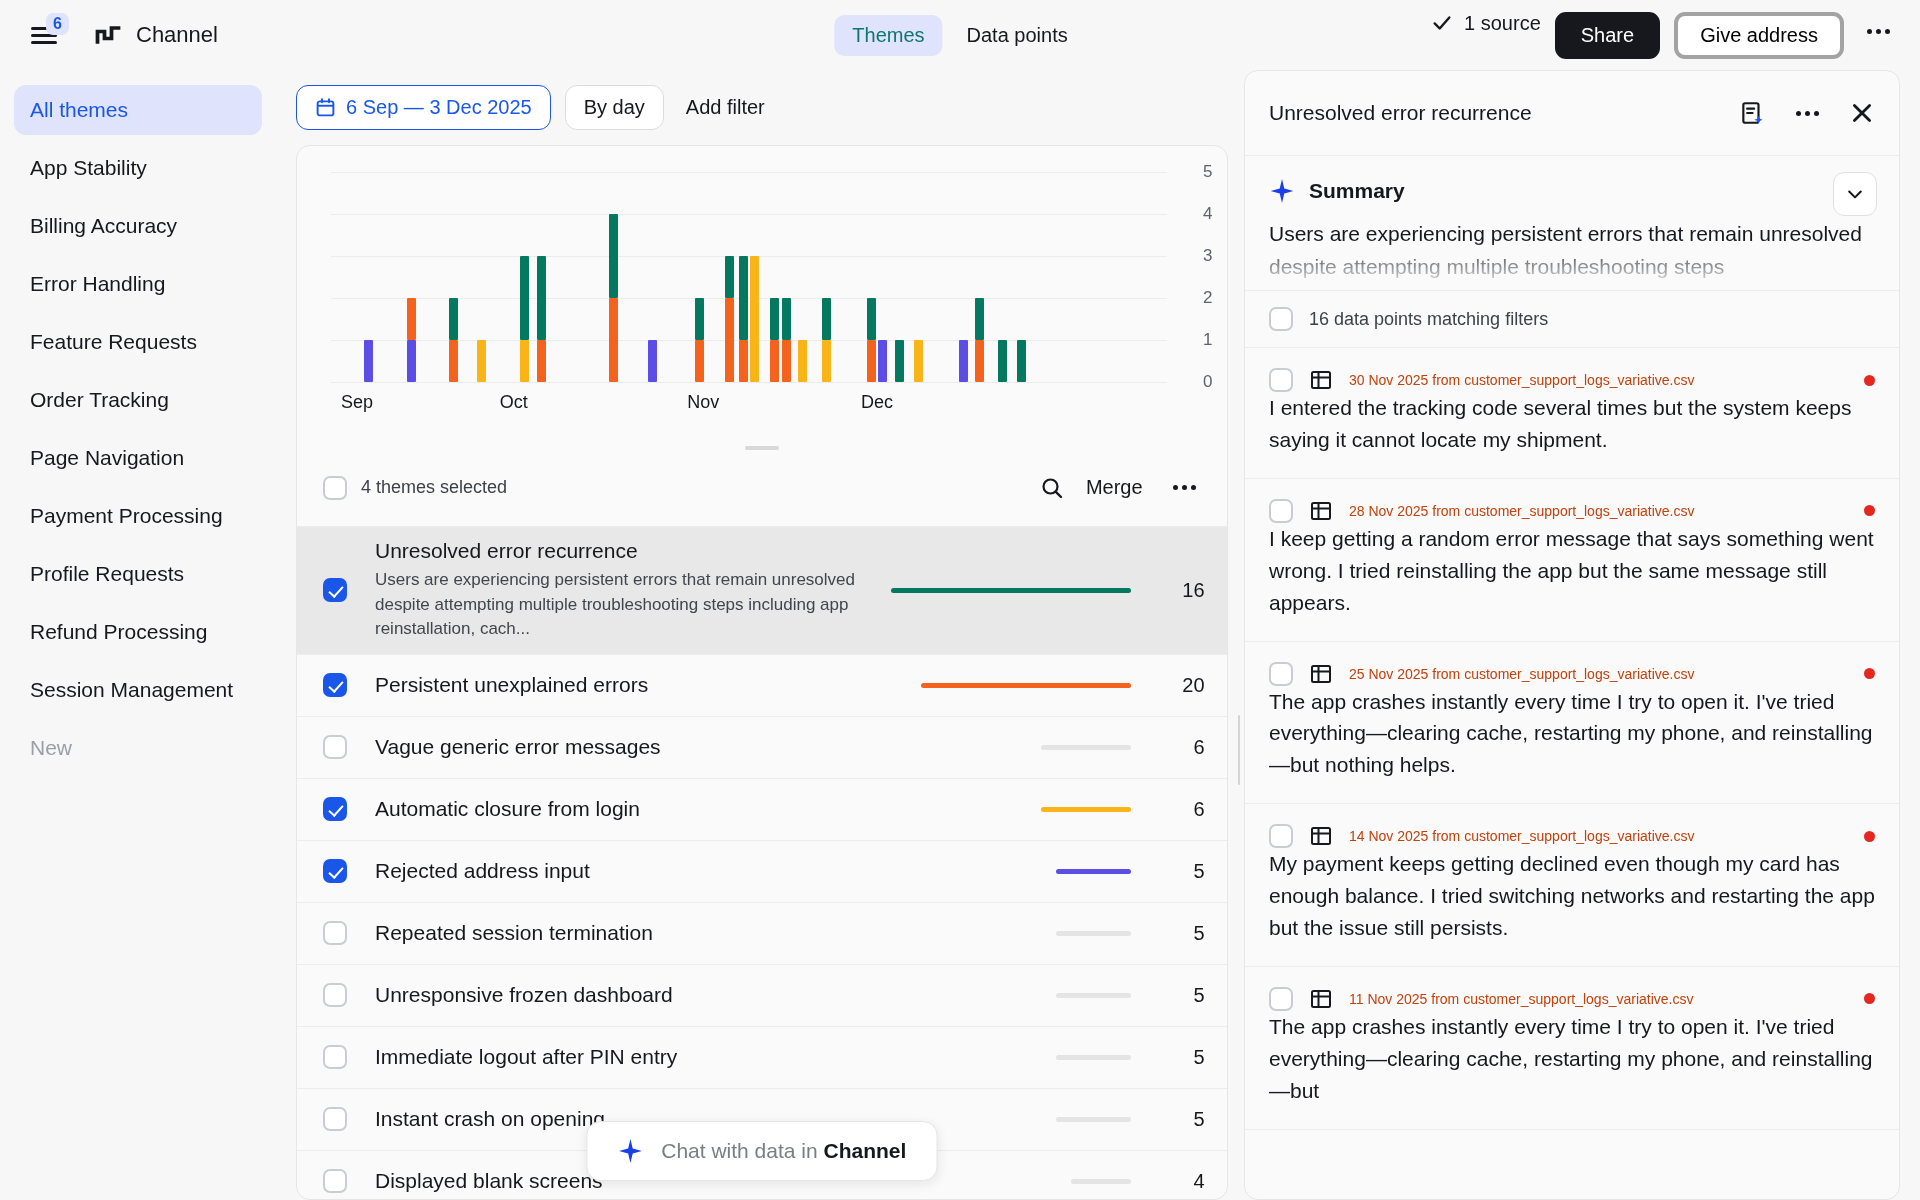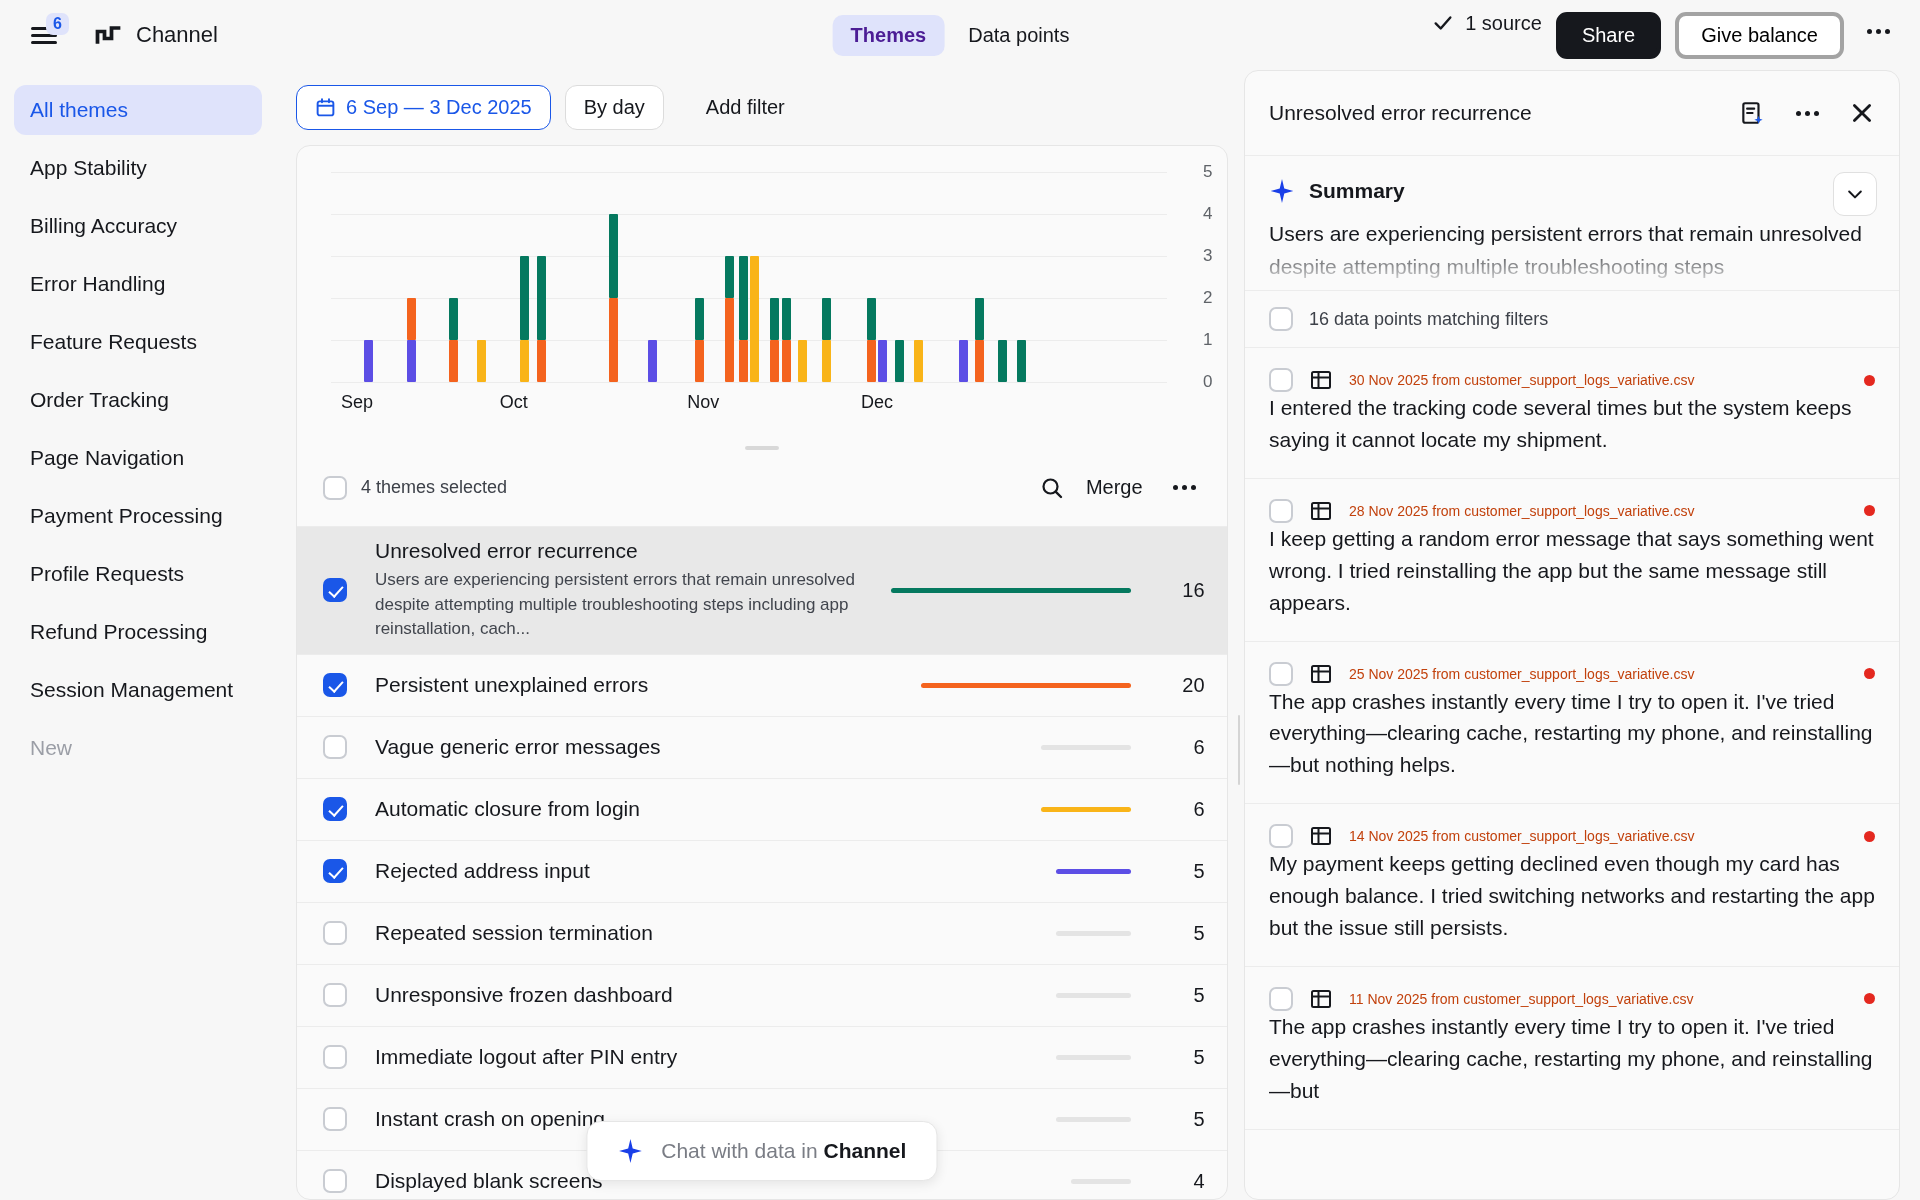--- a/index.html
+++ b/index.html
@@ -33,21 +33,21 @@
     border-radius:7px; padding:1px 7px; line-height:20px;
   }
   .brand { display:flex; align-items:center; gap:14px; margin-left:16px; }
   .logo-n { width:28px; height:28px; }
   .brand-name { font-size:22px; font-weight:400; color:#16181d; }
 
   .tabs { position:absolute; left:50%; transform:translateX(-50%);
           display:flex; align-items:center; gap:6px; }
   .tab { font-size:20px; padding:9px 18px; border-radius:10px; cursor:pointer;
          color:#16181d; white-space:nowrap; }
-  .tab.active { background:#dfe3fb; color:#4c1d95; font-weight:700; }
+  .tab.active { background:#dfe3fb; color:#0f766e; font-weight:400; }
 
   .top-right { margin-left:auto; display:flex; align-items:flex-start; gap:14px; }
   .source-chip { display:flex; align-items:center; gap:11px; font-size:20px; }
   .check-icon { width:22px; height:22px; }
   .btn { font-size:20px; border-radius:11px; padding:8px 22px; cursor:pointer;
          border:4px solid #a3a3a3; background:#fff; white-space:nowrap; }
   .btn-dark { background:#16181d; color:#fff; border-color:#16181d; }
   .dots-btn { width:40px; height:40px; display:flex; align-items:center;
               justify-content:center; cursor:pointer; }
   .dots { display:flex; gap:4px; }
@@ -66,21 +66,21 @@
   .side-item.muted { color:#9b9ea6; }
 
   
   .center { flex: 1 1 auto; padding: 0 0 0 0; display:flex; flex-direction:column;
             min-width:0; }
   .filterbar { display:flex; align-items:center; gap:14px; height:76px; padding-left:20px; }
   .chip { display:flex; align-items:center; gap:10px; font-size:20px;
           border:1px solid #dcdcdc; background:#fff; border-radius:12px;
           padding:10px 18px; cursor:pointer; white-space:nowrap; }
   .chip.primary { border:1.5px solid #1a57e8; color:#1a57e8; background:#fff; }
-  .chip.plain { border:none; background:transparent; padding:10px 8px;margin-left:20px; }
+  .chip.plain { border:none; background:transparent; padding:10px 8px; }
   .cal-icon { width:21px; height:21px; }
 
   .panel {
     background:#fafafa; border:1px solid #e6e6e6; border-radius:14px;
     margin: 0 10px 0 20px; flex:1 1 auto; display:flex; flex-direction:column;
     overflow:hidden; position:relative;
   }
 
   
   .chart-area { height: 300px; position:relative; padding: 26px 60px 0 34px; }
@@ -208,21 +208,21 @@
   </div>
 
   <div class="top-right">
     <div class="source-chip">
       <svg class="check-icon" viewBox="0 0 24 24">
         <path d="M4 12.5 L9.5 18 L20 6" fill="none" stroke="#16181d" stroke-width="2.6" stroke-linecap="round" stroke-linejoin="round"></path>
       </svg>
       <span>1 source</span>
     </div>
     <button class="btn btn-dark">Share</button>
-    <button class="btn">Give balance</button>
+    <button class="btn">Give address</button>
     <div class="dots-btn">
       <div class="dots">
           <i></i>
           <i></i>
           <i></i>
         </div>
     </div>
   </div>
 </div>
 

